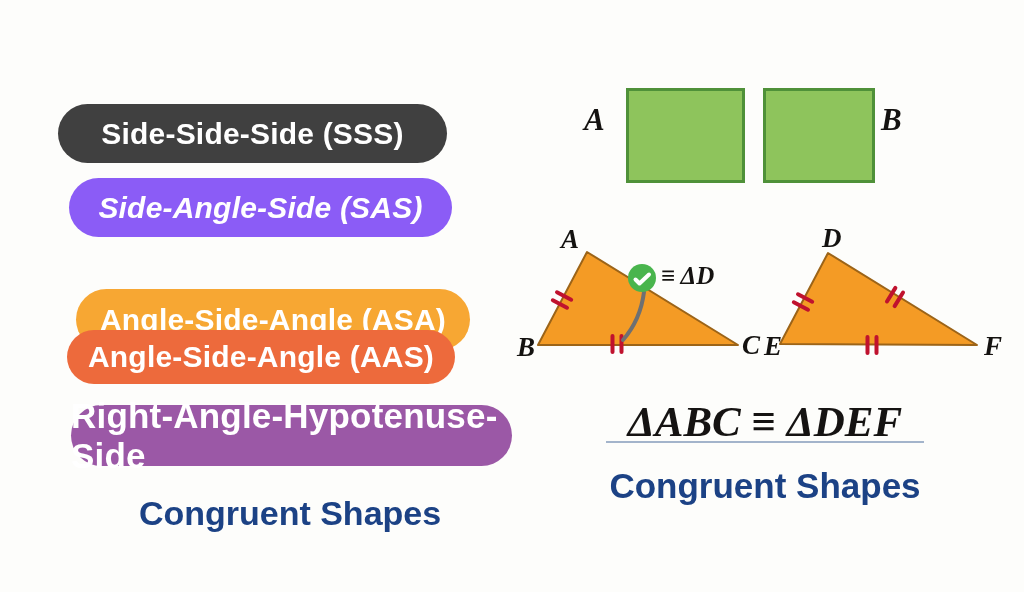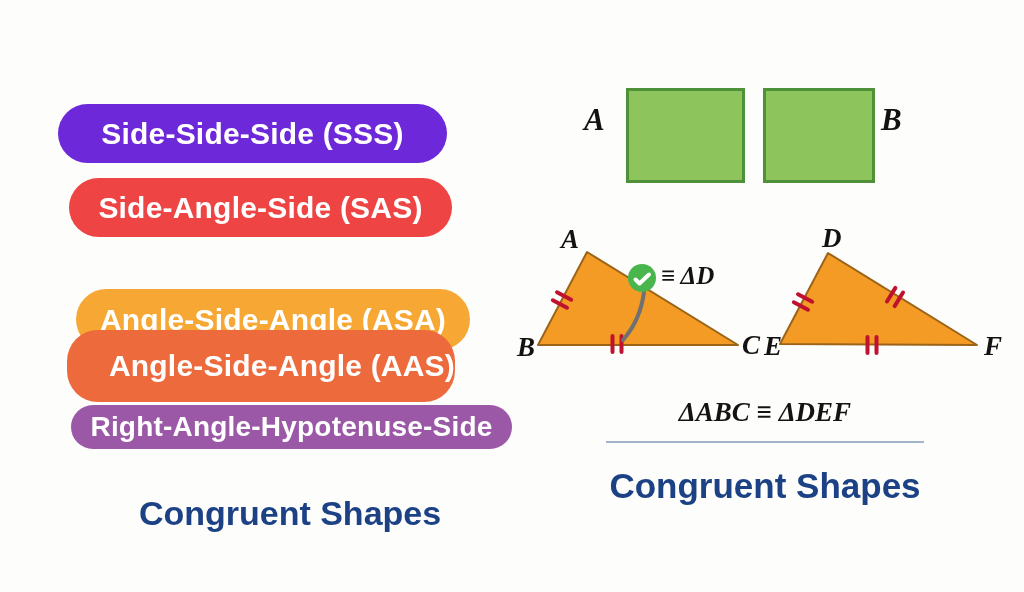--- a/index.html
+++ b/index.html
@@ -6,22 +6,22 @@
   body{width:1024px;height:592px;position:relative;background:#fdfdfb;overflow:hidden;
        font-family:"Liberation Sans",sans-serif;}
 
   
   .pill{position:absolute;border-radius:31px;color:#ffffff;font-weight:bold;
         display:flex;align-items:center;justify-content:center;
         font-size:30px;letter-spacing:0.2px;}
   .pill-1{left:58px;top:104px;width:389px;height:59px;}
   .pill-2{left:69px;top:178px;width:383px;height:59px;}
   .pill-3{left:76px;top:253px;width:394px;height:61px;margin-top:36px;}
-  .pill-4{left:67px;top:330px;width:388px;height:72px;justify-content:flex-end;}
-  .pill-5{left:71px;top:405px;width:441px;height:44px;font-size:28px;}
+  .pill-4{left:67px;top:330px;width:388px;height:54px;}
+  .pill-5{left:71px;top:405px;width:441px;height:61px;font-size:35px;}
 
   .heading{position:absolute;color:#1c4285;font-weight:bold;text-align:center;}
   .heading-left{left:100px;top:494px;width:380px;font-size:34px;}
   .heading-right{left:600px;top:466px;width:330px;font-size:35px;}
 
   
   .gsquare{position:absolute;background:#8ec45c;border:3px solid #4f9139;}
   .sq-a{left:626px;top:88px;width:113px;height:89px;}
   .sq-b{left:763px;top:88px;width:106px;height:89px;}
 
@@ -36,31 +36,31 @@
   .lbl-te{left:764px;top:333px;}
   .lbl-tf{left:984px;top:333px;}
 
   .tri-svg{position:absolute;left:520px;top:230px;width:504px;height:135px;}
 
   .annotation{position:absolute;left:661px;top:262px;font-size:25px;font-weight:bold;
               font-family:"Liberation Serif",serif;font-style:italic;color:#141210;}
 
   .statement{position:absolute;left:600px;top:397px;width:330px;text-align:center;
              font-family:"Liberation Serif",serif;font-weight:bold;font-style:italic;
-             color:#151312;font-size:27px;}
+             color:#151312;font-size:43px;}
   .statement-rule{position:absolute;left:606px;top:441px;width:318px;height:2px;
                   background:#a3b4cb;}
 </style>
 </head>
 <body>
 
-<div class="pill pill-1" style="background-color: #6d28d9;">
+<div class="pill pill-1" style="background-color: #404040;">
   <span>Side-Side-Side (SSS)</span>
 </div>
-<div class="pill pill-2" style="background-color: #ef4444;">
+<div class="pill pill-2" style="background-color: #8b5cf6; font-style: italic;">
   <span>Side-Angle-Side (SAS)</span>
 </div>
 <div class="pill pill-3" style="background-color: rgb(247, 167, 51);">
   <span>Angle-Side-Angle (ASA)</span>
 </div>
 <div class="pill pill-4" style="background-color: rgb(237, 106, 60);">
   <span>Angle-Side-Angle (AAS)</span>
 </div>
 <div class="pill pill-5" style="background-color: rgb(155, 88, 166);">
   <span>Right-Angle-Hypotenuse-Side</span>

